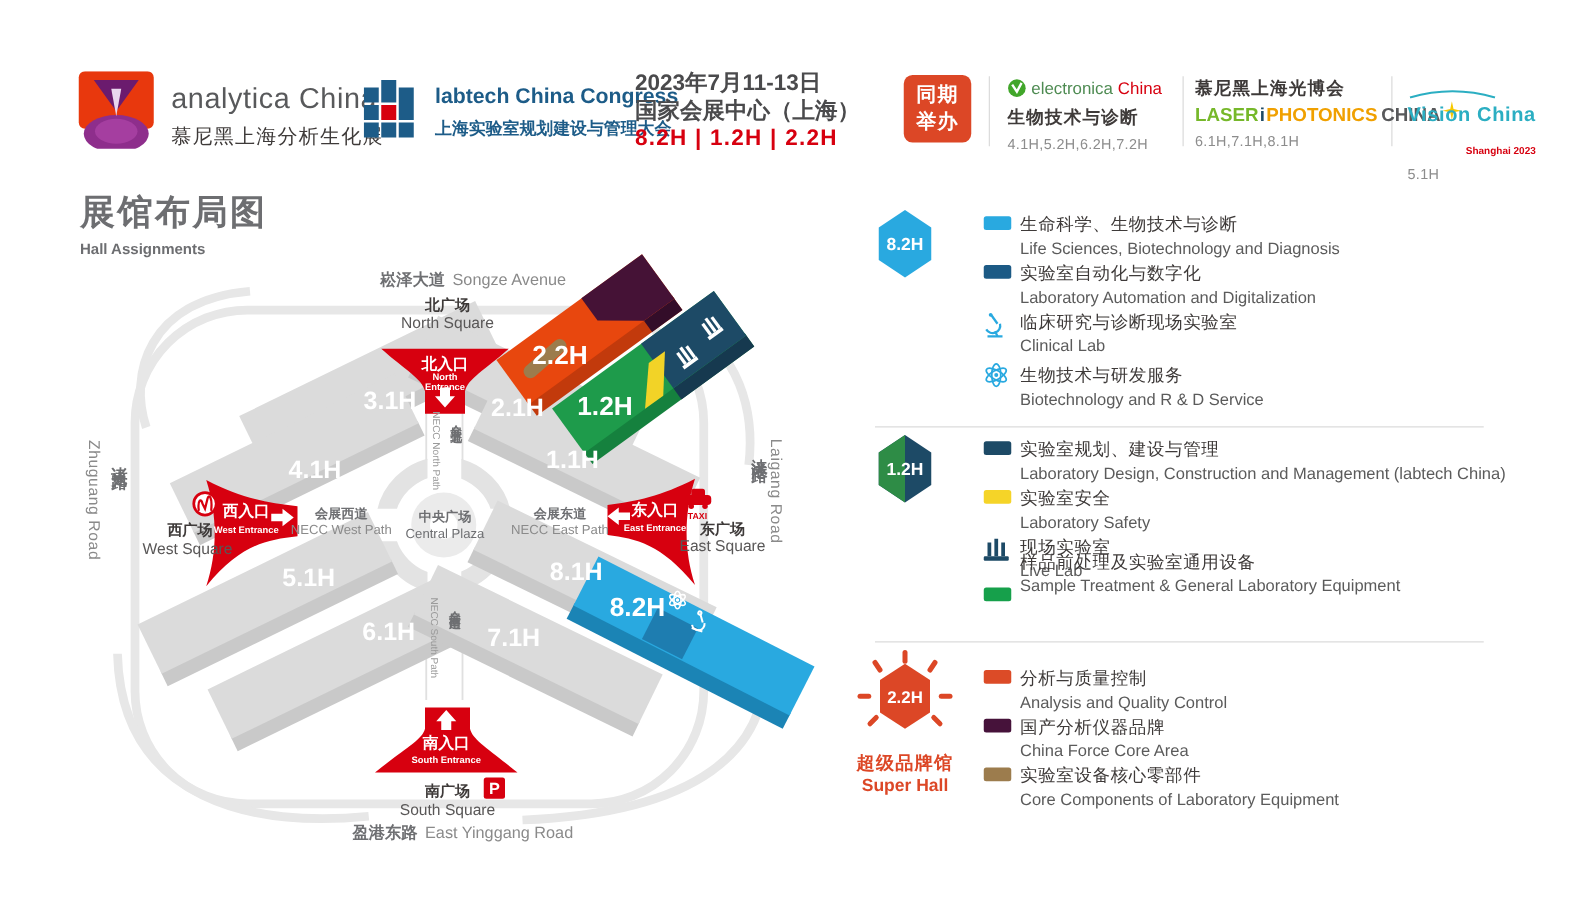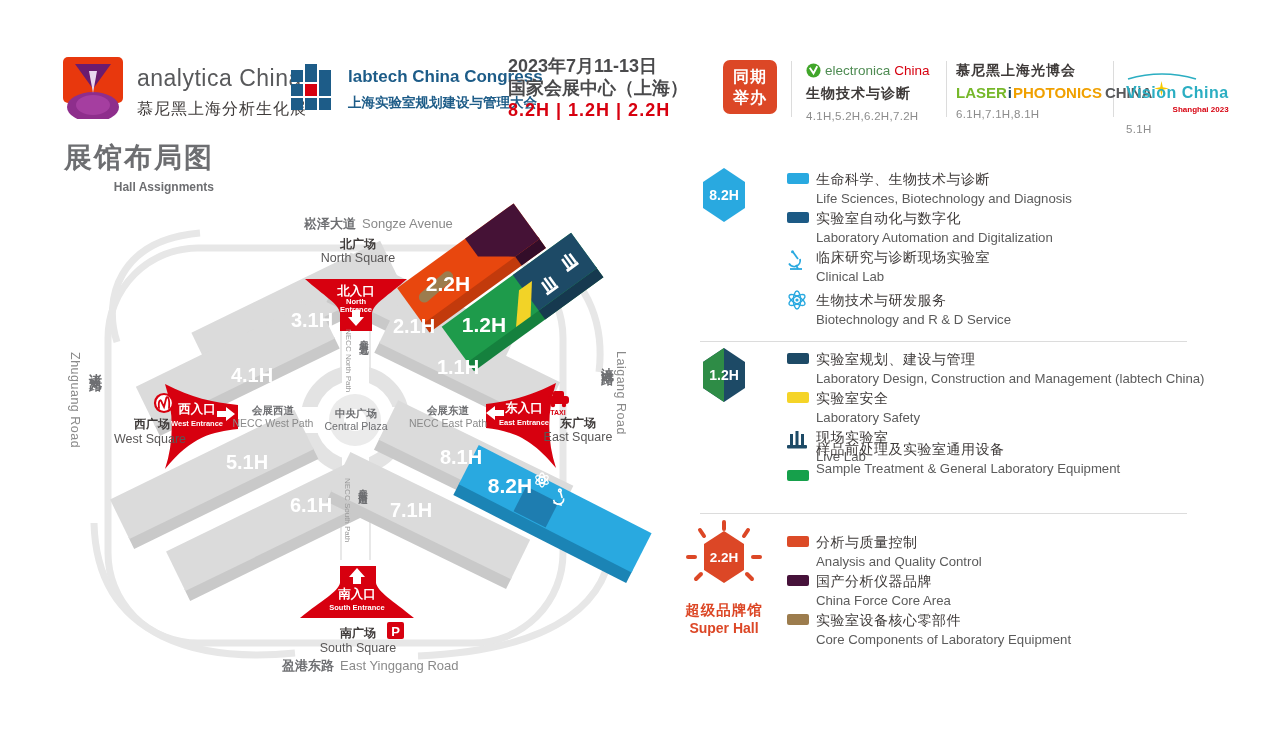--- a/index.html
+++ b/index.html
@@ -30,24 +30,24 @@
 
   .coloc { top:62px; }
   .coloc .r1 { font-size:13.5px; display:flex; align-items:center; gap:4px; height:17px; }
   .coloc .cn { font-size:14px; font-weight:bold; color:#3E3A39; margin-top:6px; letter-spacing:1px; }
   .coloc .halls { font-size:11.5px; color:#8C8C8C; margin-top:7px; letter-spacing:.3px; }
   .el-en { color:#4E8B52; }
   .el-red { color:#D7000F; }
   .laser-row { font-size:15px; font-weight:bold; margin-top:4px; display:flex; align-items:center; }
   .lz-green { color:#76B82A; } .lz-i { color:#1D4A66; padding:0 1px; } .lz-orange { color:#F0A000; } .lz-dark { color:#58595B; font-weight:bold; }
   .vision-name { font-size:16px; font-weight:bold; color:#2BAEC2; letter-spacing:.5px; }
-  .vision-sub { font-size:8px; font-weight:bold; color:#D7000F; text-align:right; margin-top:3px; }
+  .vision-sub { font-size:8px; font-weight:bold; color:#D7000F; text-align:right; margin-top:14px; }
 
   
-  .page-title { left:64px; top:139px;text-align:right; }
+  .page-title { left:64px; top:151px; }
   .pt-cn { font-size:28px; font-weight:bold; color:#6D6E71; letter-spacing:2px; }
   .pt-en { font-size:12px; font-weight:bold; color:#6D6E71; margin-top:3px; }
 
   
   .vtxt { writing-mode:vertical-rl; text-orientation:mixed; }
   .road-cn { font-size:13px; font-weight:bold; color:#6E6F72; letter-spacing:3px; }
   .road-en { font-size:12.5px; color:#8A8A8A; letter-spacing:.5px; }
   .path-cn { font-size:9.5px; font-weight:bold; color:#6E6F72; letter-spacing:2px; }
   .path-en { font-size:8px; color:#9A9A9A; }
 

